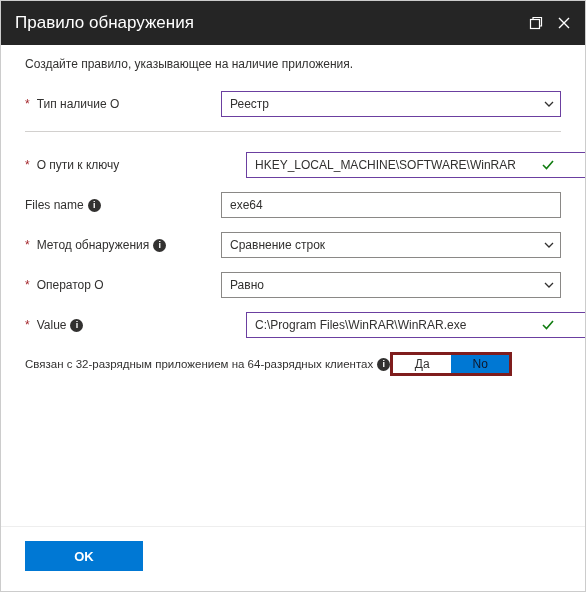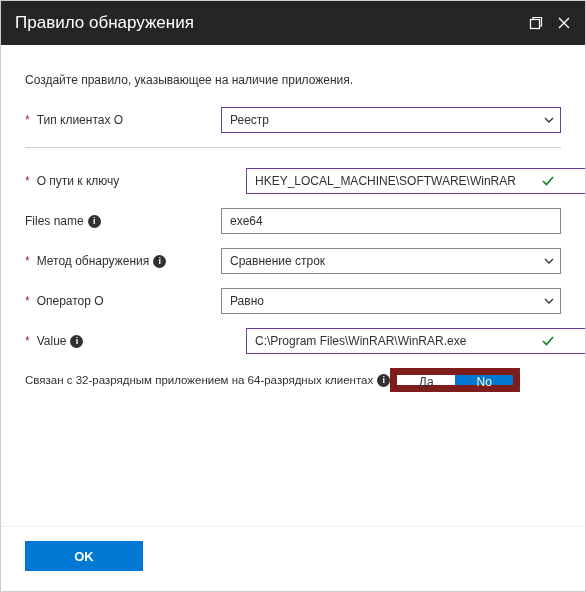--- a/index.html
+++ b/index.html
@@ -2,41 +2,41 @@
 <html><head>
 <meta charset="utf-8">
 <style>
   * { box-sizing: border-box; margin: 0; padding: 0; }
   html, body { width: 586px; height: 592px; font-family: "Segoe UI", Arial, sans-serif; background: #fff; }
   .panel { width: 586px; height: 592px; border: 1px solid #ccc; display: flex; flex-direction: column; justify-content: space-between; }
   .header { background: #252525; color: #fff; height: 44px; display: flex; align-items: center; padding: 0 14px; }
   .header-title { font-size: 17px; font-weight: 400; flex: 1; }
   .header-icons { display: flex; gap: 14px; align-items: center; }
   .header-icons span { cursor: pointer; display: inline-flex; }
-  .body { flex: 1; padding: 28px 24px 10px 24px; overflow: hidden; }
+  .body { flex: 1; padding: 12px 24px 10px 24px; overflow: hidden; }
   .subtitle { font-size: 12px; color: #323130; margin-bottom: 20px; }
   .row { display: flex; align-items: center; margin-bottom: 14px; min-height: 26px; }
   .label-col { width: 196px; font-size: 12px; color: #323130; display: flex; align-items: center; gap: 4px; flex-shrink: 0; }
   .req { color: #a4262c; margin-right: 3px; }
   .info-icon { display:inline-flex; align-items:center; justify-content:center; width:13px; height:13px; border-radius:50%; background:#323130; color:#fff; font-size:9px; font-weight:bold; line-height:1; }
   .field-col { flex: 1; }
   .select, .input { width: 100%; height: 26px; border: 1px solid #8a8886; font-size: 12px; padding: 0 26px 0 8px; background: #fff; color: #323130; position: relative; display: flex; align-items: center; }
   .select { cursor: pointer; }
   .select.purple { border-color: #6b3fa0; }
   .input.valid { border-color: #6b3fa0; margin-left: 25px; }
   .chevron { position: absolute; right: 6px; top: 50%; transform: translateY(-50%); pointer-events:none; }
   .check { position: absolute; right: 6px; top: 50%; transform: translateY(-50%); color: #107c10; pointer-events:none; }
   .field-wrap { position: relative; width: 100%; }
   input.native { border:none; outline:none; width:100%; height:100%; font-size:12px; font-family:inherit; color:#323130; background:transparent; }
   .hr { border: none; border-top: 1px solid #d2d0ce; margin: 6px 0 20px 0; }
   .toggle-row { display: flex; align-items: center; font-size: 11.5px; color:#323130; margin-top: 6px; }
   .toggle-label { margin-right: 0; }
-  .toggle { display: flex; border: 7px solid #7f1d1d; height: 24px; margin-left: -6px; }
+  .toggle { display: flex; border: 3px solid #7f1d1d; height: 24px; margin-left: -6px; }
   .toggle button { width: 58px; border: none; background: #fff; font-size: 12px; cursor: pointer; color:#323130; }
-  .toggle button.active { background: #0078d4; color: #fef9c3; }
+  .toggle button.active { background: #0078d4; color: #0f172a; }
   .footer { padding: 14px 24px 20px 24px; border-top: 1px solid #eee;}
   .ok-btn { background: #0078d4; color: #fff; border: none; width: 118px; height: 30px; font-size: 13px; font-weight: 600; cursor: pointer; }
   svg { display:block; }
 </style>
 </head>
 <body>
 
 <div class="panel">
 
   <div class="header">
@@ -55,21 +55,21 @@
       </span>
     </div>
   </div>
 
   <div class="body">
     <div class="subtitle">Создайте правило, указывающее на наличие приложения.</div>
 
     <div class="row">
       <div class="label-col">
         <span class="req">*</span>
-        <span>Тип клиентах О</span>
+        <span>Тип наличие О</span>
       </div>
       <div class="field-col">
         <div class="field-wrap">
           <div class="select purple">
             <span>Реестр</span>
           </div>
           <span class="chevron">
             <svg width="12" height="12" viewBox="0 0 12 12">
                 <path d="M2 4 L6 8 L10 4" fill="none" stroke="#323130" stroke-width="1.3"></path>
               </svg>

